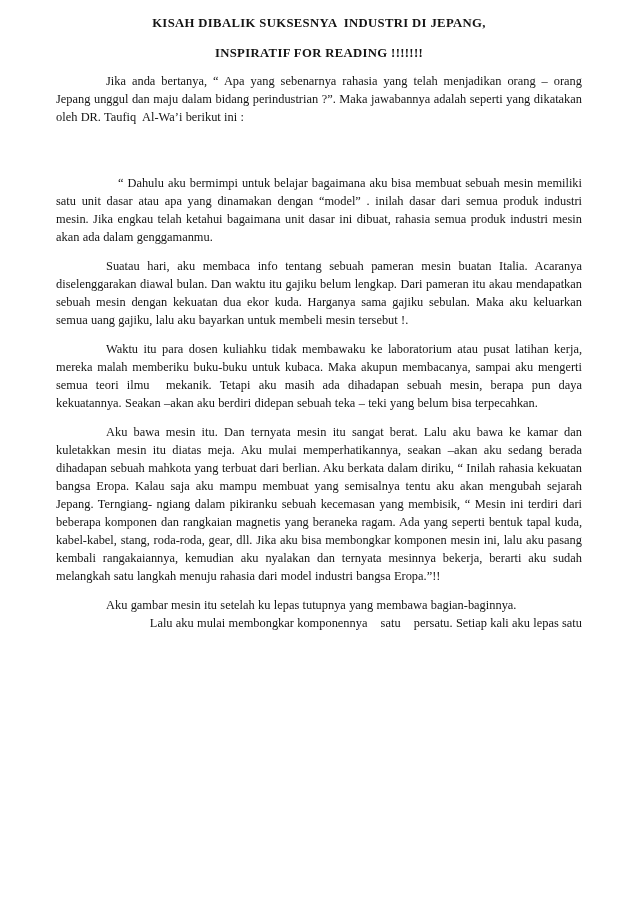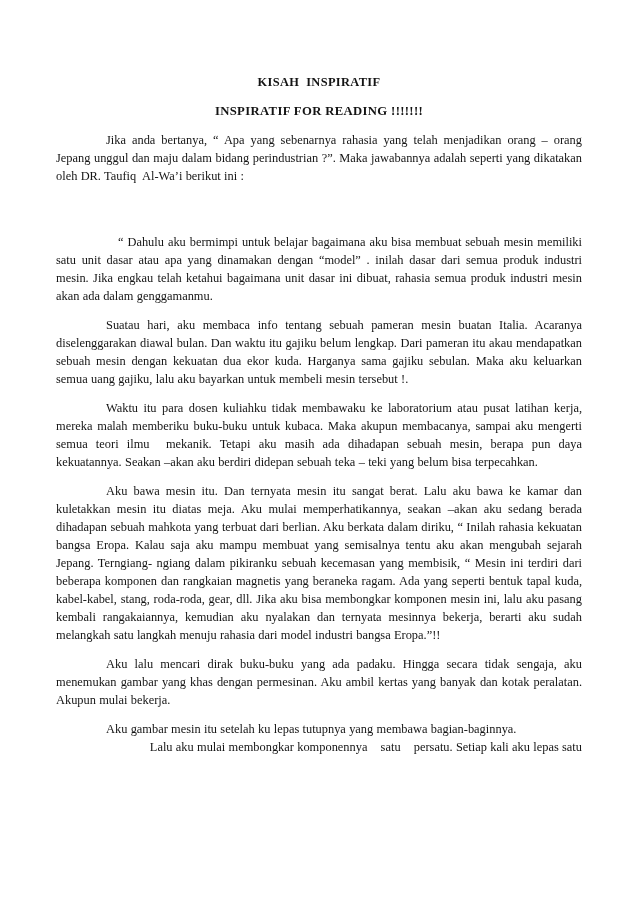--- a/index.html
+++ b/index.html
@@ -49,36 +49,35 @@
   .gap-lg { margin-top: 13px; }
   .gap-md { margin-top: 11px; }
   .last-line { text-align: right; }
 </style>
 </head>
 <body>
 
 <div class="page">
   <div class="content">
 
-    <div class="heading heading-1">KISAH  INSPIRATIF</div>
 
+    <div class="heading heading-2">KISAH DIBALIK SUKSESNYA  INDUSTRI DI JEPANG,</div>
 
     <div class="heading heading-3">INSPIRATIF FOR READING !!!!!!!</div>
 
     <p class="para indent gap-lg">Jika anda bertanya, “ Apa yang sebenarnya rahasia yang telah menjadikan orang – orang Jepang unggul dan maju dalam bidang perindustrian ?”. Maka jawabannya adalah seperti yang dikatakan oleh DR. Taufiq  Al-Wa’i berikut ini :</p>
 
 
     <p class="para indent-deep gap-md">“ Dahulu aku bermimpi untuk belajar bagaimana aku bisa membuat sebuah mesin memiliki satu unit dasar atau apa yang dinamakan dengan “model” . inilah dasar dari semua produk industri mesin. Jika engkau telah ketahui bagaimana unit dasar ini dibuat, rahasia semua produk industri mesin akan ada dalam genggamanmu.</p>
 
     <p class="para indent gap-md">Suatau hari, aku membaca info tentang sebuah pameran mesin buatan Italia. Acaranya diselenggarakan diawal bulan. Dan waktu itu gajiku belum lengkap. Dari pameran itu akau mendapatkan sebuah mesin dengan kekuatan dua ekor kuda. Harganya sama gajiku sebulan. Maka aku keluarkan semua uang gajiku, lalu aku bayarkan untuk membeli mesin tersebut !.</p>
 
     <p class="para indent gap-md">Waktu itu para dosen kuliahku tidak membawaku ke laboratorium atau pusat latihan kerja, mereka malah memberiku buku-buku untuk kubaca. Maka akupun membacanya, sampai aku mengerti semua teori ilmu  mekanik. Tetapi aku masih ada dihadapan sebuah mesin, berapa pun daya kekuatannya. Seakan –akan aku berdiri didepan sebuah teka – teki yang belum bisa terpecahkan.</p>
 
     <p class="para indent gap-md">Aku bawa mesin itu. Dan ternyata mesin itu sangat berat. Lalu aku bawa ke kamar dan kuletakkan mesin itu diatas meja. Aku mulai memperhatikannya, seakan –akan aku sedang berada dihadapan sebuah mahkota yang terbuat dari berlian. Aku berkata dalam diriku, “ Inilah rahasia kekuatan bangsa Eropa. Kalau saja aku mampu membuat yang semisalnya tentu aku akan mengubah sejarah Jepang. Terngiang- ngiang dalam pikiranku sebuah kecemasan yang membisik, “ Mesin ini terdiri dari beberapa komponen dan rangkaian magnetis yang beraneka ragam. Ada yang seperti bentuk tapal kuda, kabel-kabel, stang, roda-roda, gear, dll. Jika aku bisa membongkar komponen mesin ini, lalu aku pasang kembali rangakaiannya, kemudian aku nyalakan dan ternyata mesinnya bekerja, berarti aku sudah melangkah satu langkah menuju rahasia dari model industri bangsa Eropa.”!!</p>
 
-    <p class="para indent gap-md">Aku lalu mencari dirak buku-buku yang ada padaku. Hingga secara tidak sengaja, aku menemukan gambar yang khas dengan permesinan. Aku ambil kertas yang banyak dan kotak peralatan. Akupun mulai bekerja.</p>
 
     <p class="para indent gap-md">Aku gambar mesin itu setelah ku lepas tutupnya yang membawa bagian-baginnya.</p>
 
     <p class="para last-line">Lalu aku mulai membongkar komponennya    satu    persatu. Setiap kali aku lepas satu</p>
 
   </div>
 </div>
 
 </body></html>

